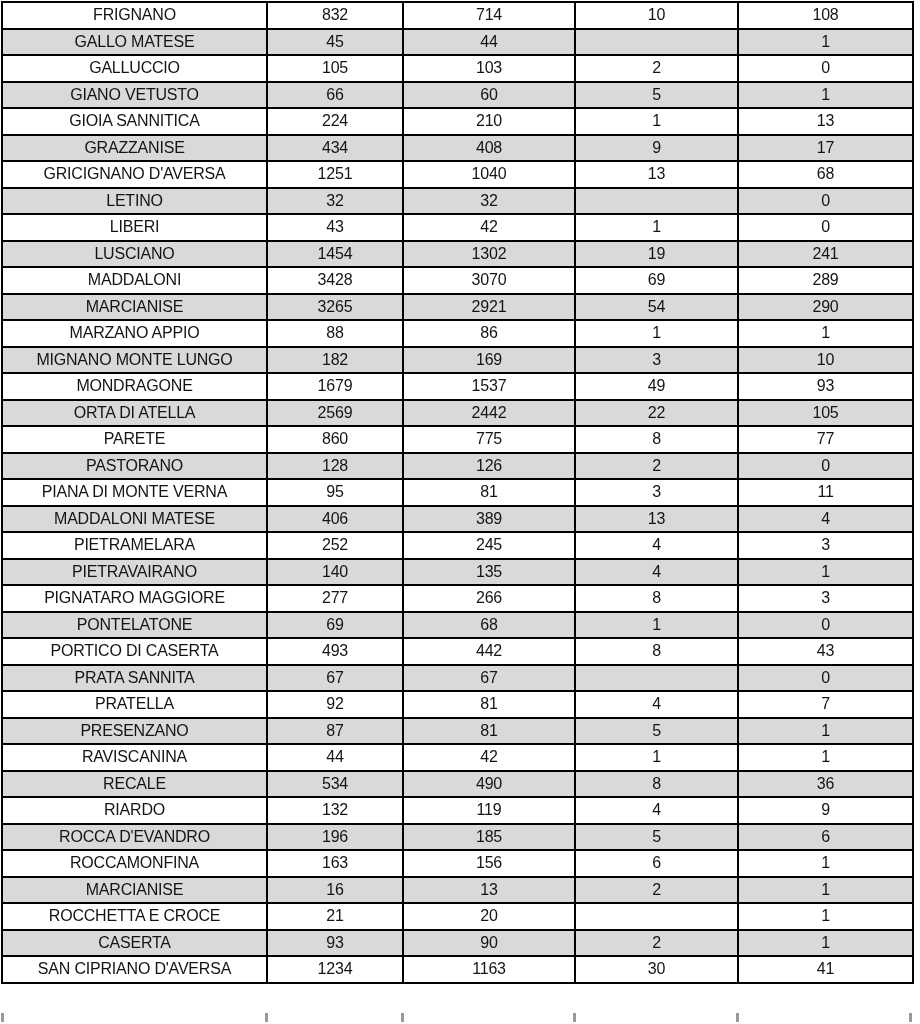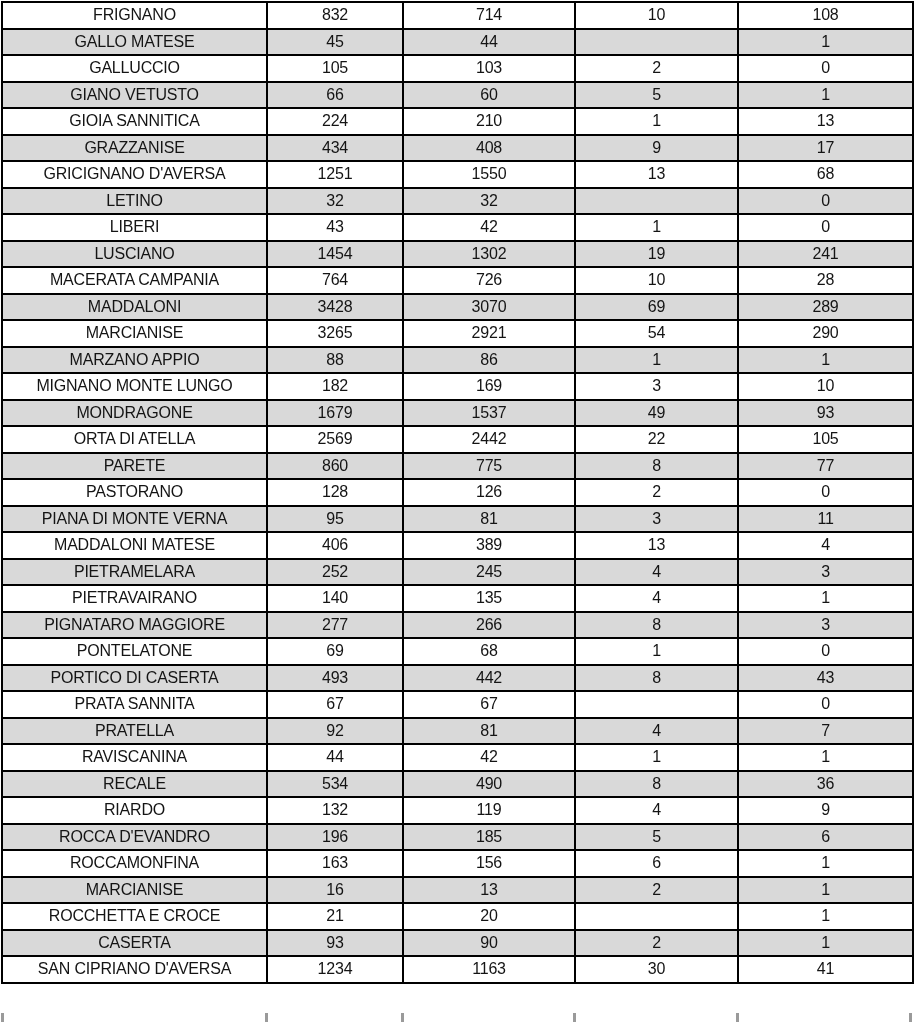--- a/index.html
+++ b/index.html
@@ -117,21 +117,21 @@
         <tr>
     <td>GRAZZANISE</td>
     <td>434</td>
     <td>408</td>
     <td>9</td>
     <td>17</td>
   </tr>
         <tr>
     <td>GRICIGNANO D'AVERSA</td>
     <td>1251</td>
-    <td>1550</td>
+    <td>1040</td>
     <td>13</td>
     <td>68</td>
   </tr>
         <tr>
     <td>LETINO</td>
     <td>32</td>
     <td>32</td>
     <td></td>
     <td>0</td>
   </tr>
@@ -143,27 +143,20 @@
     <td>0</td>
   </tr>
         <tr>
     <td>LUSCIANO</td>
     <td>1454</td>
     <td>1302</td>
     <td>19</td>
     <td>241</td>
   </tr>
         <tr>
-    <td>MACERATA CAMPANIA</td>
-    <td>764</td>
-    <td>726</td>
-    <td>10</td>
-    <td>28</td>
-  </tr>
-        <tr>
     <td>MADDALONI</td>
     <td>3428</td>
     <td>3070</td>
     <td>69</td>
     <td>289</td>
   </tr>
         <tr>
     <td>MARCIANISE</td>
     <td>3265</td>
     <td>2921</td>
@@ -267,20 +260,27 @@
     <td>67</td>
     <td></td>
     <td>0</td>
   </tr>
         <tr>
     <td>PRATELLA</td>
     <td>92</td>
     <td>81</td>
     <td>4</td>
     <td>7</td>
+  </tr>
+        <tr>
+    <td>PRESENZANO</td>
+    <td>87</td>
+    <td>81</td>
+    <td>5</td>
+    <td>1</td>
   </tr>
         <tr>
     <td>RAVISCANINA</td>
     <td>44</td>
     <td>42</td>
     <td>1</td>
     <td>1</td>
   </tr>
         <tr>
     <td>RECALE</td>

